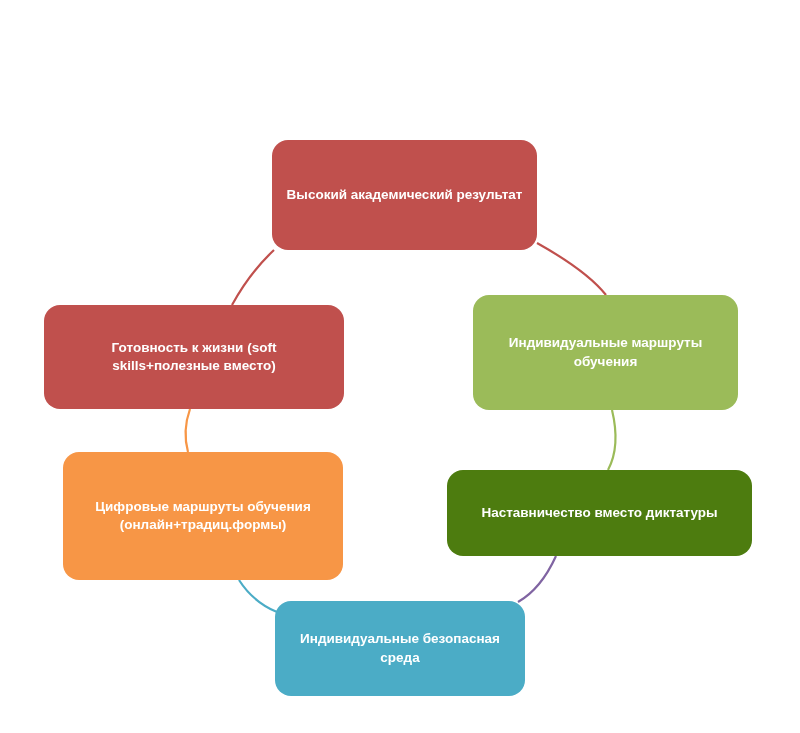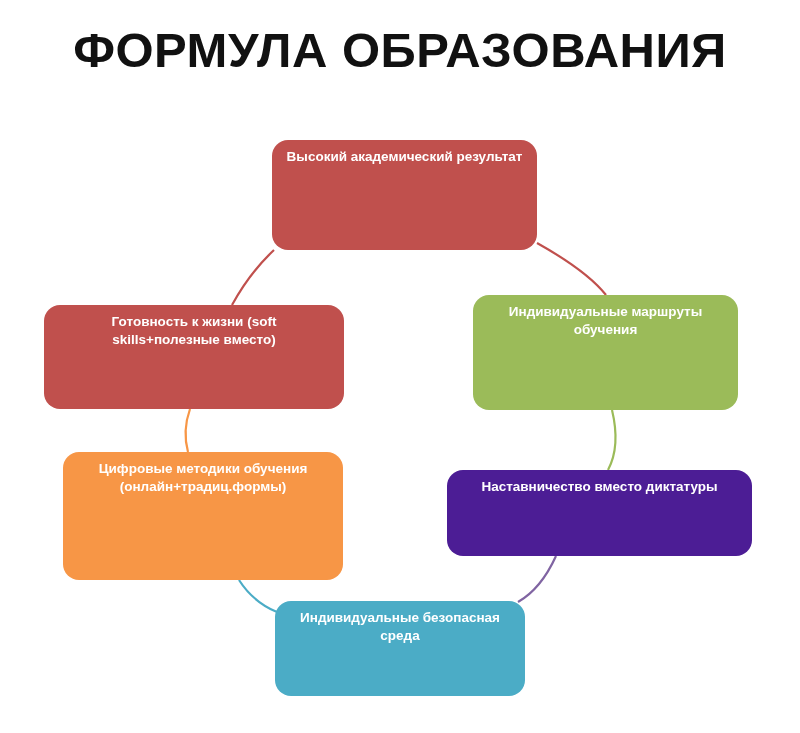--- a/index.html
+++ b/index.html
@@ -37,46 +37,46 @@
     top: 0;
     left: 0;
     width: 800px;
     height: 733px;
   }
   .node {
     position: absolute;
     border-radius: 16px;
     box-sizing: border-box;
     display: flex;
+    align-items: center;
     justify-content: center;
     text-align: center;
     color: #ffffff;
     font-weight: bold;
     font-size: 13.5px;
     line-height: 1.35;
     padding: 8px 14px;
     font-family: "Liberation Sans", sans-serif;
   }
   .node span {
     display: block;
     width: 100%;
   }
   #node-top      { left: 272px; top: 140px;  width: 265px; height: 110px; background: #c0504d; }
   #node-right1   { left: 473px; top: 295px;  width: 265px; height: 115px; background: #9bbb59; }
-  #node-right2   { left: 447px; top: 470px;  width: 305px; height: 86px;  background: #4c1d95; }
+  #node-right2   { left: 447px; top: 470px;  width: 305px; height: 86px;  background: #4d7c0f; }
   #node-bottom   { left: 275px; top: 601px;  width: 250px; height: 95px;  background: #4bacc6; }
   #node-left2    { left: 63px;  top: 452px;  width: 280px; height: 128px; background: #f79646; }
   #node-left1    { left: 44px;  top: 305px;  width: 300px; height: 104px; background: #c0504d; }
 </style>
 </head>
 <body>
 
 <div id="stage">
 
-  <div id="title">ФОРМУЛА ОБРАЗОВАНИЯ</div>
 
   <svg id="connectors" viewBox="0 0 800 733" xmlns="http://www.w3.org/2000/svg">
 
     <path d="M 537 243 C 571 262 594 280 606 295" fill="none" stroke="#c0504d" stroke-width="2.2"></path>
 
     <path d="M 612 410 C 618 435 616 455 608 470" fill="none" stroke="#9bbb59" stroke-width="2.2"></path>
 
     <path d="M 556 556 C 546 578 532 594 518 602" fill="none" stroke="#8064a2" stroke-width="2.2"></path>
 
     <path d="M 277 612 C 260 605 248 594 239 580" fill="none" stroke="#4bacc6" stroke-width="2.2"></path>
@@ -96,20 +96,20 @@
 
   <div class="node" id="node-right2">
     <span>Наставничество вместо диктатуры</span>
   </div>
 
   <div class="node" id="node-bottom">
     <span>Индивидуальные безопасная среда</span>
   </div>
 
   <div class="node" id="node-left2">
-    <span>Цифровые методики обучения (онлайн+традиц.формы)</span>
+    <span>Цифровые маршруты обучения (онлайн+традиц.формы)</span>
   </div>
 
   <div class="node" id="node-left1">
     <span>Готовность к жизни (soft skills+полезные вместо)</span>
   </div>
 
 </div>
 
 </body></html>

